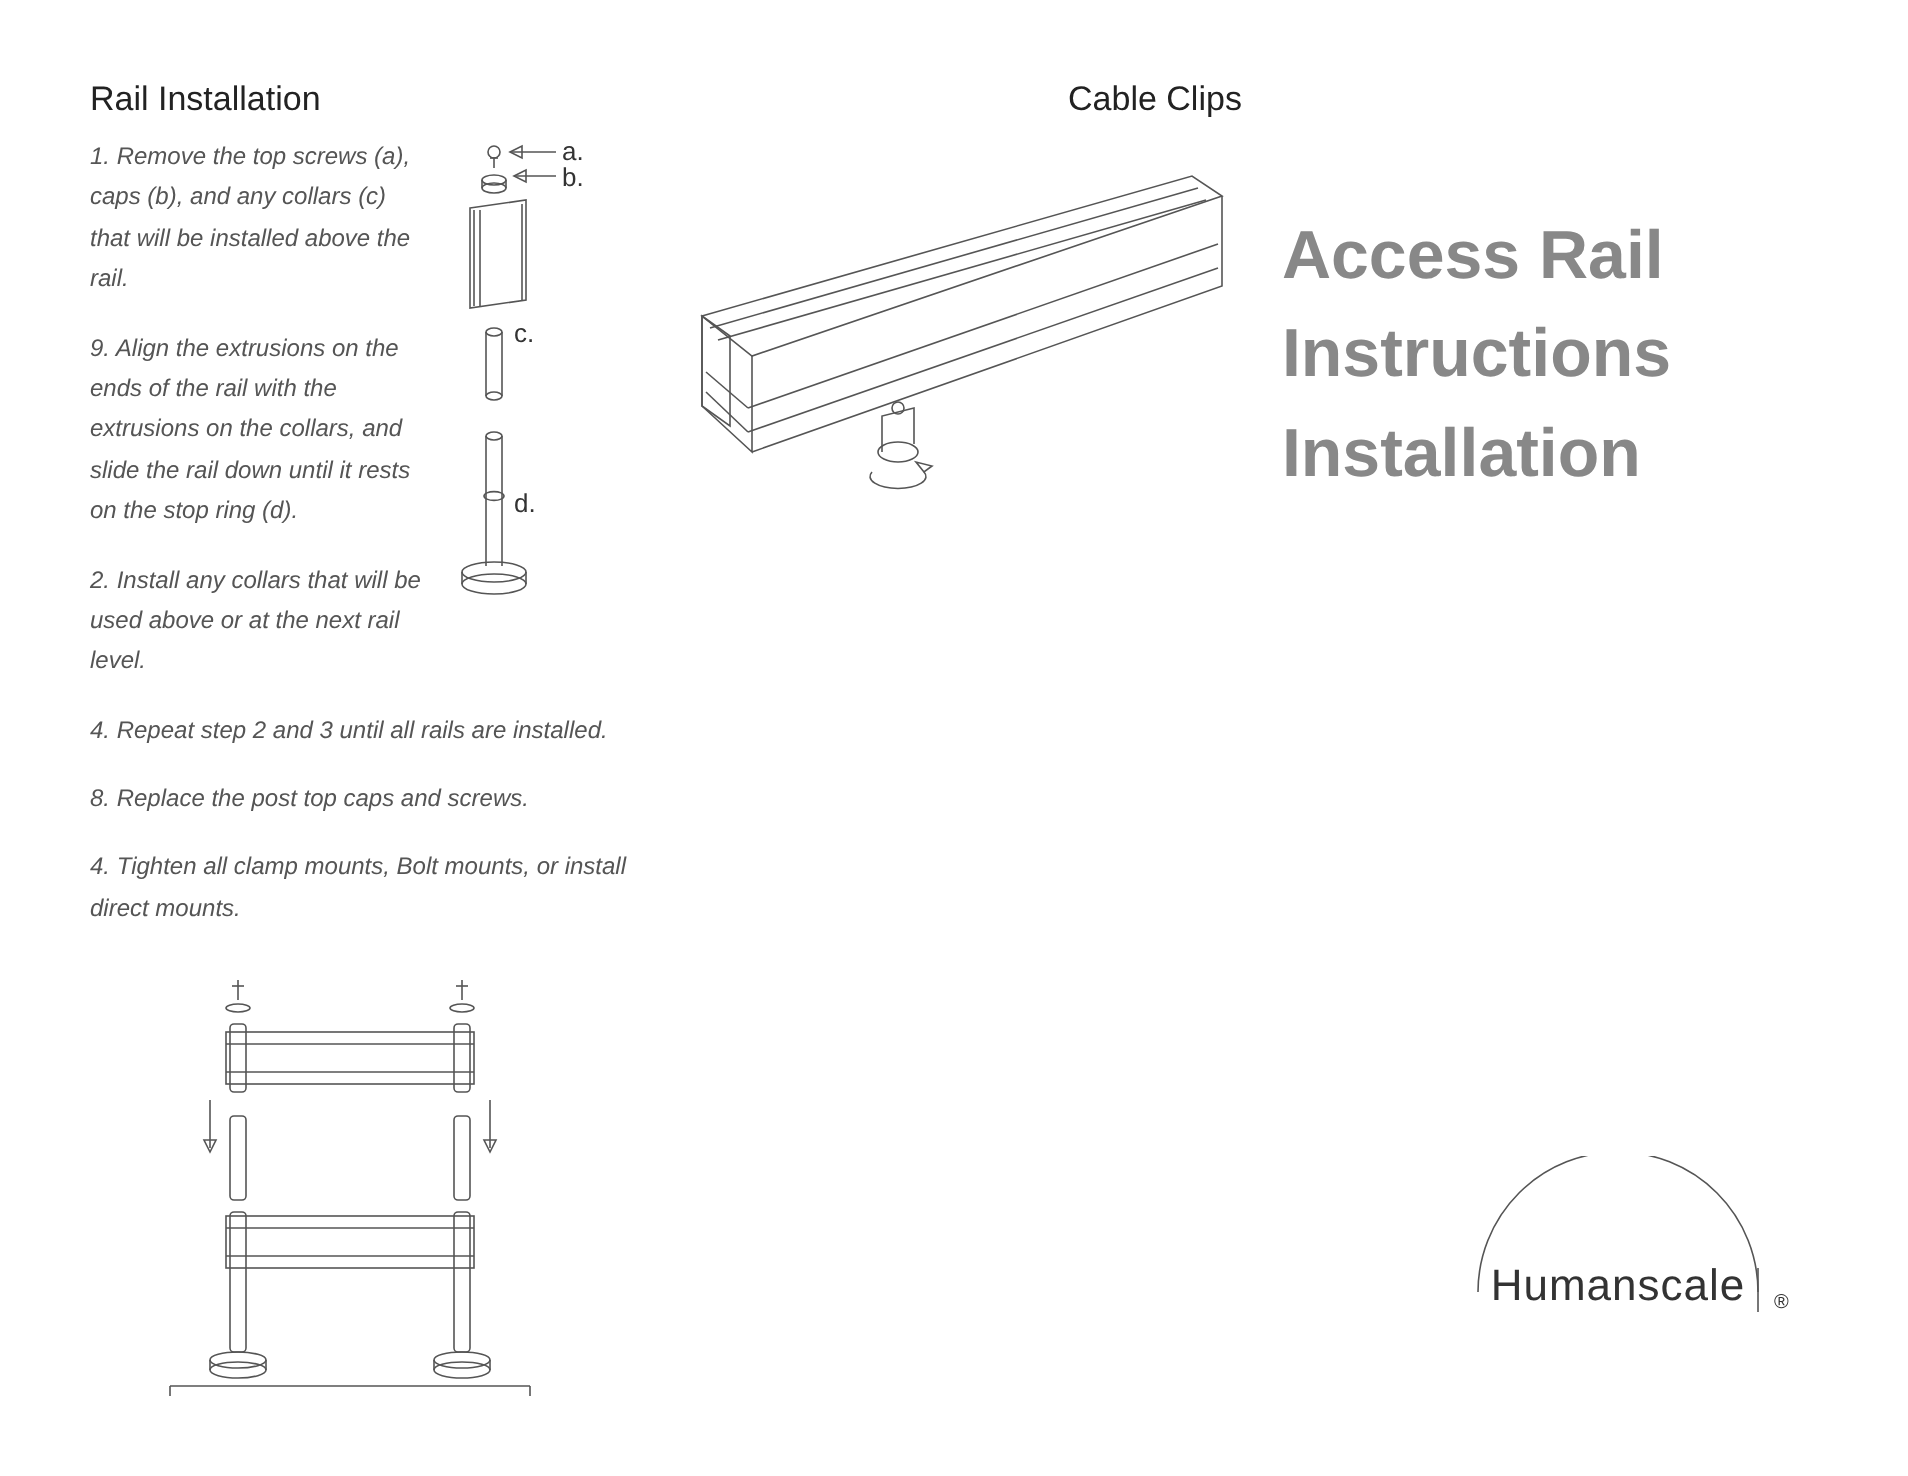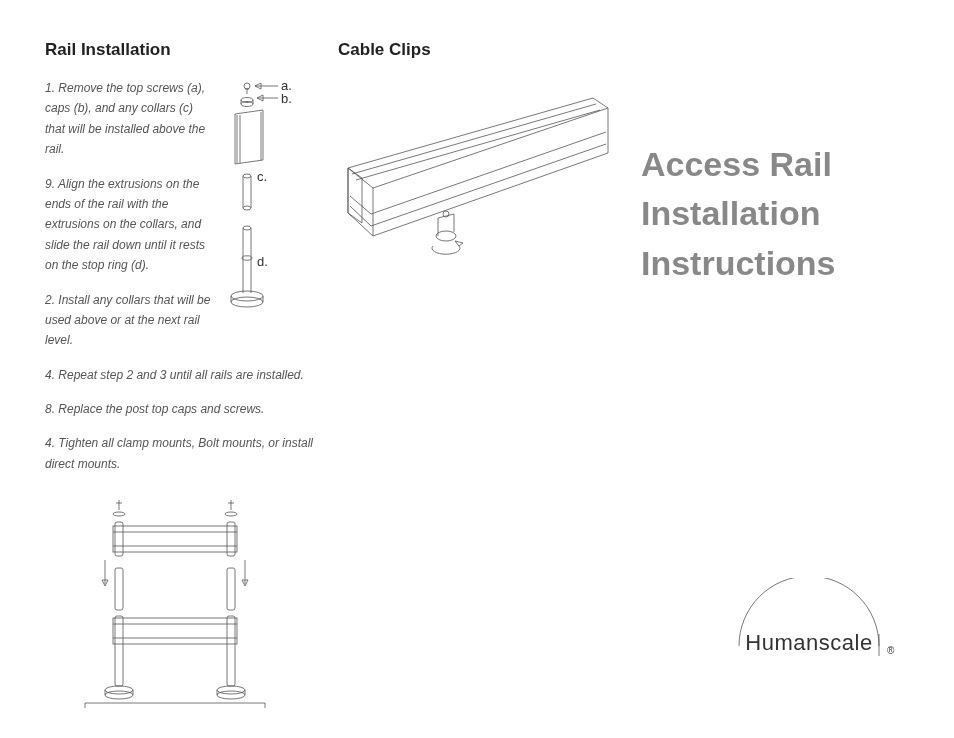--- a/index.html
+++ b/index.html
@@ -12,40 +12,41 @@
       padding: 40px 45px;
       display: flex;
     }
     .left-column {
       width: 290px;
       padding-right: 20px;
     }
     .middle-column {
       width: 290px;
       padding-left: 5px;
+      text-align: right;
     }
     .right-column {
       width: 290px;
       padding-left: 20px;
       display: flex;
       flex-direction: column;
       justify-content: space-between;
     }
     h2 {
       font-size: 17px;
-      font-weight: bold;
+      font-weight: normal;
       color: #222;
-      margin-bottom: 18px;
+      margin-bottom: 8px;
     }
     .heading-main {
       font-size: 34px;
       font-weight: bold;
       color: #888;
       line-height: 1.45;
-      margin-top: 100px;
+      margin-top: 64px;
     }
     .step-text {
       font-size: 12px;
       color: #555;
       line-height: 1.7;
       margin-bottom: 14px;
       font-style: italic;
     }
     .rail-text-wrap {
       width: 166px;
@@ -219,22 +220,22 @@
     <circle cx="108" cy="126" r="3"></circle>
 
     <path d="M 95 158 A 14 6 0 1 0 121 158"></path>
     <polygon points="121,158 117,153 125,155" fill="#555"></polygon>
   </svg>
 </div>
 
 <div class="right-column">
   <div class="heading-main">
     <div>Access Rail</div>
+    <div>Instructions</div>
     <div>Installation</div>
-    <div>Instructions</div>
   </div>
 
   <div class="logo-wrap">
     <svg width="200" height="90" viewBox="0 0 200 90">
       <path d="M 30 68 A 55 55 0 0 1 170 68" stroke="#333" stroke-width="1.2" fill="none"></path>
       <text x="100" y="72" text-anchor="middle" class="logo-text">Humanscale</text>
       <line x1="170" y1="56" x2="170" y2="78" stroke="#333" stroke-width="1"></line>
       <text x="178" y="76" class="reg">®</text>
     </svg>
   </div>

